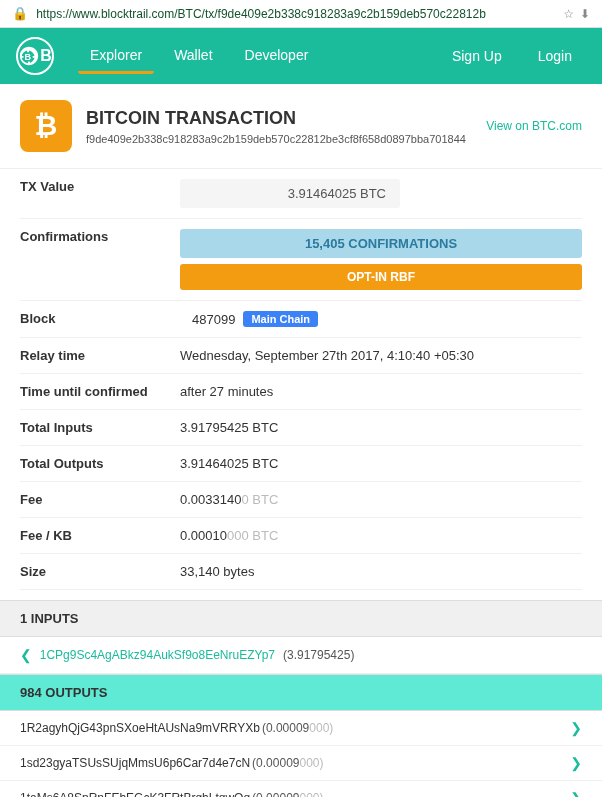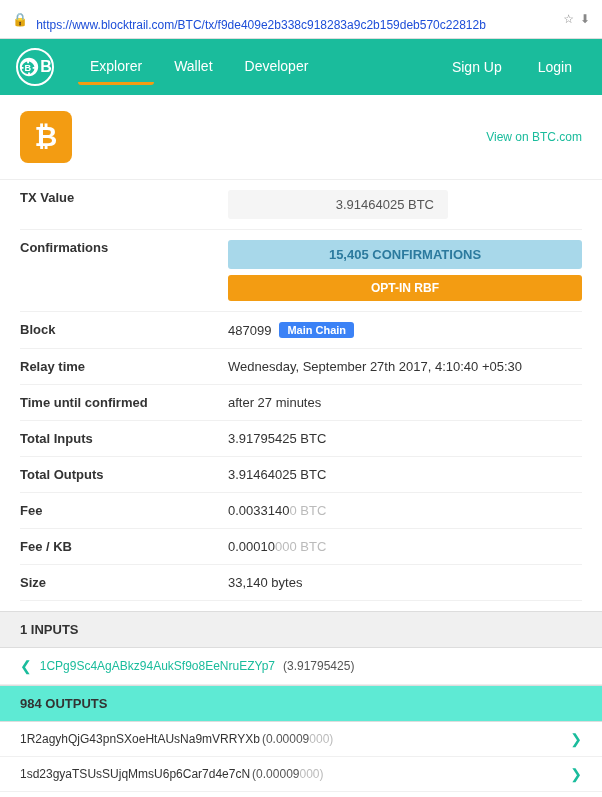--- a/index.html
+++ b/index.html
@@ -49,21 +49,21 @@
       background: white;
       border-bottom: 1px solid #ddd;
       padding: 6px 12px;
       display: flex;
       align-items: center;
       gap: 8px;
       font-size: 12px;
       color: #333;
     }
     .url-bar-lock { color: #1abc9c; font-size: 13px; }
-    .url-text { color: #1d4ed8; font-size: 12px; flex: 1; overflow: hidden; text-overflow: ellipsis; white-space: nowrap; margin-top: 12px; }
+    .url-text { color: #14532d; font-size: 12px; flex: 1; overflow: hidden; text-overflow: ellipsis; white-space: nowrap; }
     .url-icons { display: flex; gap: 6px; color: #888; }
 
     
     .content { background: white; margin: 0; padding: 0; }
 
     
     .tx-header {
       display: flex;
       align-items: center;
       padding: 16px 20px;
@@ -85,21 +85,20 @@
     .tx-hash { font-size: 11px; color: #555; margin-top: 4px; word-break: break-all; }
     .view-btc-link { font-size: 12px; color: #1abc9c; text-decoration: none; white-space: nowrap; }
 
     
     .details-table { width: 100%; padding: 0 20px 10px; }
     .detail-row {
       display: flex;
       align-items: flex-start;
       padding: 10px 0;
       border-bottom: 1px solid #f0f0f0;
-      gap: 48px;
     }
     .detail-label {
       font-weight: bold;
       color: #333;
       width: 160px;
       flex-shrink: 0;
       font-size: 13px;
     }
     .detail-value { color: #333; font-size: 13px; flex: 1; }
     .detail-value-box {
@@ -126,21 +125,21 @@
     .rbf-box {
       background: #f39c12;
       color: white;
       padding: 6px 14px;
       border-radius: 3px;
       font-size: 12px;
       font-weight: bold;
       display: block;
       text-align: center;
     }
-    .block-val { display: flex; align-items: center; gap: 8px; }
+    .block-val { display: flex; align-items: center; gap: 8px; margin-left: 12px; }
     .main-chain-badge {
       background: #3b82f6;
       color: white;
       font-size: 11px;
       padding: 2px 8px;
       border-radius: 3px;
       font-weight: bold;
     }
     .fee-dim { color: #bbb; }
 
@@ -217,20 +216,24 @@
   </div>
 </nav>
 
 <div class="content">
 
   <div class="tx-header">
     <div class="tx-header-left">
       <div class="btc-icon">
         <span class="btc-icon-inner">₿</span>
       </div>
+      <div>
+        <div class="tx-title">BITCOIN TRANSACTION</div>
+        <div class="tx-hash">f9de409e2b338c918283a9c2b159deb570c22812be3cf8f658d0897bba701844</div>
+      </div>
     </div>
     <a class="view-btc-link">View on BTC.com</a>
   </div>
 
   <div class="details-table">
 
     <div class="detail-row">
       <div class="detail-label">TX Value</div>
       <div class="detail-value">
         <span class="detail-value-box">3.91464025 BTC</span>

